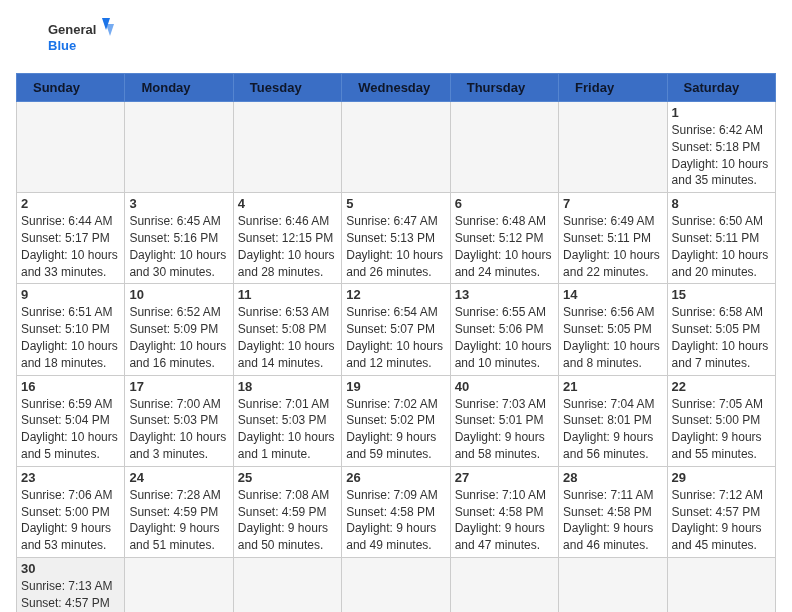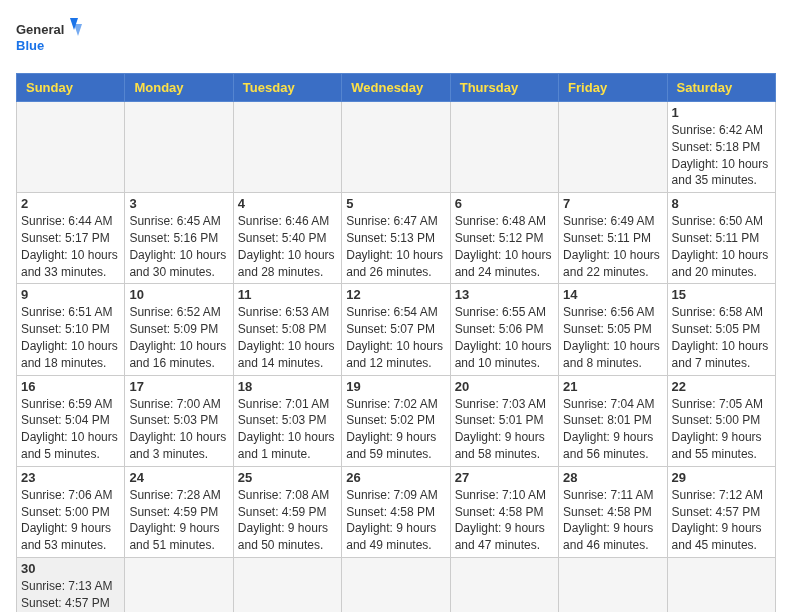--- a/index.html
+++ b/index.html
@@ -8,20 +8,21 @@
       background: #fff;
       width: 792px;
       min-height: 612px;
       padding: 16px;
     }
     .header {
       display: flex;
       justify-content: space-between;
       align-items: flex-end;
       margin-bottom: 12px;
+      margin-left: 32px;
     }
     .logo {
       display: flex;
       align-items: center;
       gap: 6px;
     }
     .title-block {
       text-align: right;
     }
     .month-title {
@@ -33,24 +34,24 @@
       font-size: 15px;
       color: #555;
     }
     .calendar {
       width: 100%;
       border-collapse: collapse;
       border: 1px solid #ccc;
     }
     .calendar th {
       background: #3a6ec5;
-      color: #fde047;
+      color: #0f172a;
       font-size: 13px;
       font-weight: bold;
-      padding: 6px 9px;
+      padding: 6px 16px;
       text-align: left;
       border: 1px solid #5585d0;
     }
     .calendar td {
       vertical-align: top;
       border: 1px solid #ccc;
       padding: 3px 4px;
       font-size: 10.5px;
       color: #333;
       background: #fff;
@@ -132,21 +133,21 @@
         <td>
           <span class="day-number">3</span>
           <div class="cell-content">Sunrise: 6:45 AM
 Sunset: 5:16 PM
 Daylight: 10 hours
 and 30 minutes.</div>
         </td>
         <td>
           <span class="day-number">4</span>
           <div class="cell-content">Sunrise: 6:46 AM
-Sunset: 5:40 PM
+Sunset: 12:15 PM
 Daylight: 10 hours
 and 28 minutes.</div>
         </td>
         <td>
           <span class="day-number">5</span>
           <div class="cell-content">Sunrise: 6:47 AM
 Sunset: 5:13 PM
 Daylight: 10 hours
 and 26 minutes.</div>
         </td>
@@ -246,21 +247,21 @@
 and 1 minute.</div>
         </td>
         <td>
           <span class="day-number">19</span>
           <div class="cell-content">Sunrise: 7:02 AM
 Sunset: 5:02 PM
 Daylight: 9 hours
 and 59 minutes.</div>
         </td>
         <td>
-          <span class="day-number">20</span>
+          <span class="day-number">40</span>
           <div class="cell-content">Sunrise: 7:03 AM
 Sunset: 5:01 PM
 Daylight: 9 hours
 and 58 minutes.</div>
         </td>
         <td>
           <span class="day-number">21</span>
           <div class="cell-content">Sunrise: 7:04 AM
 Sunset: 8:01 PM
 Daylight: 9 hours

